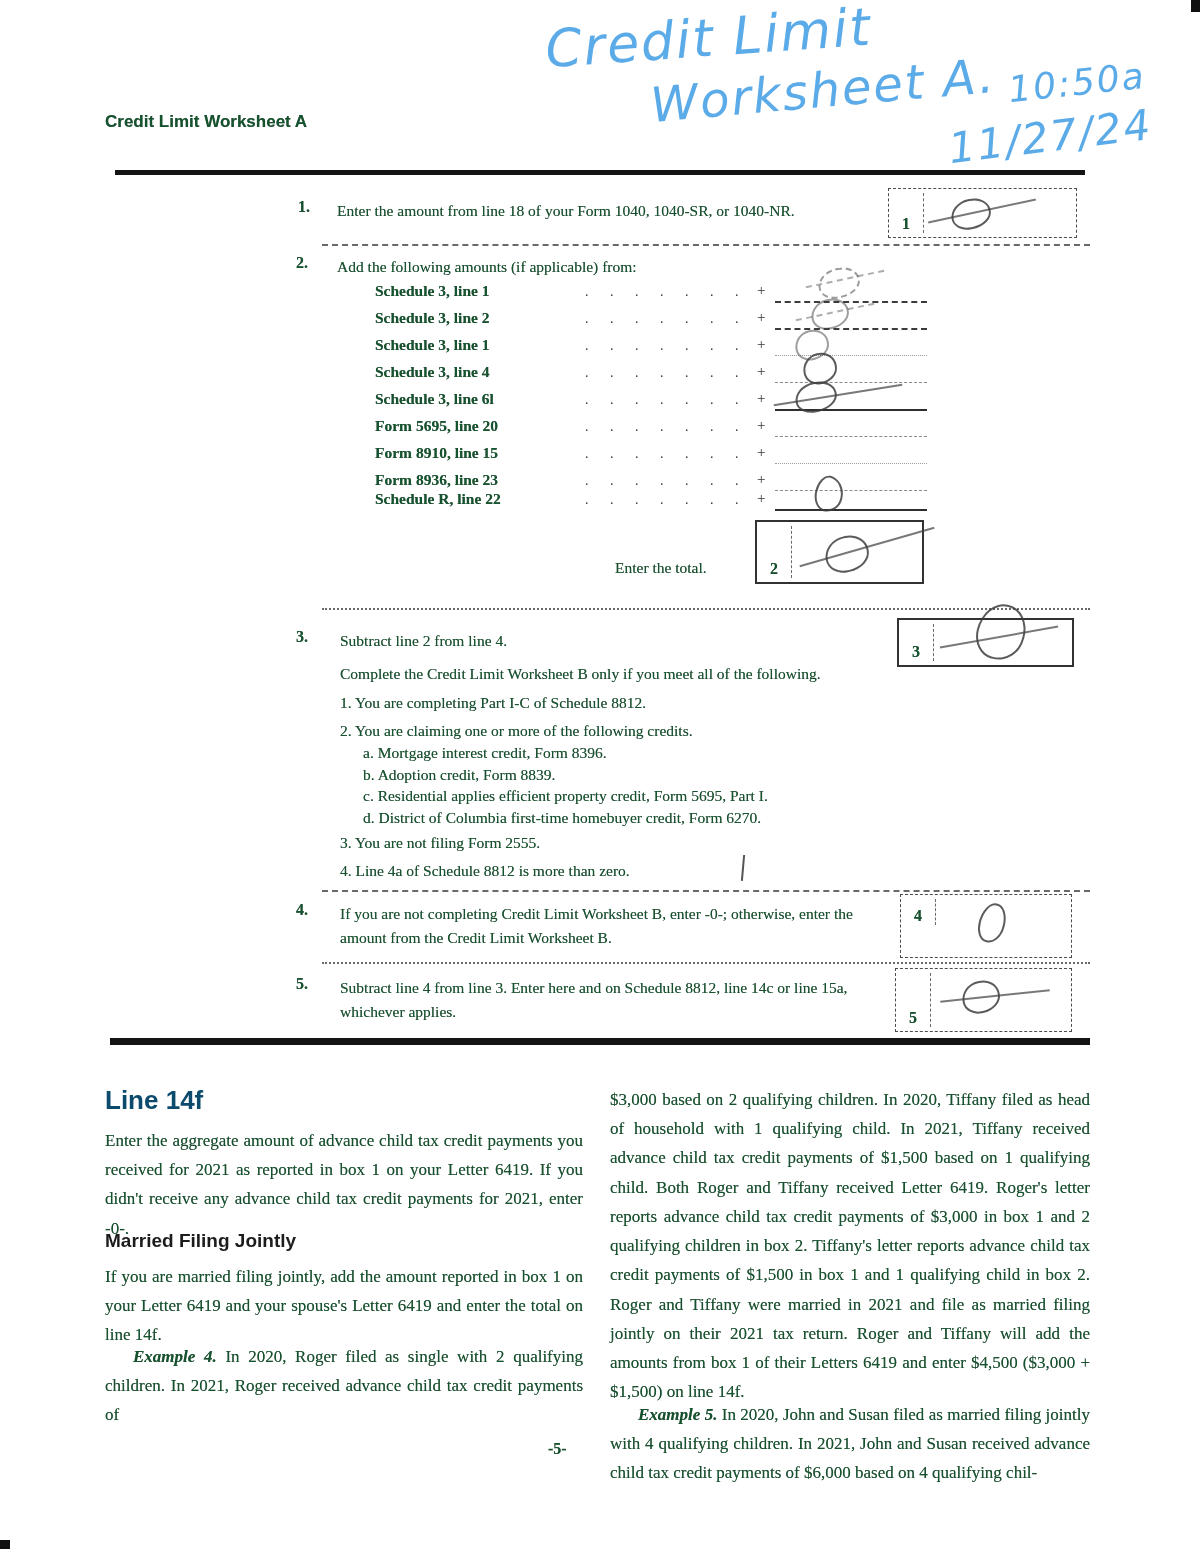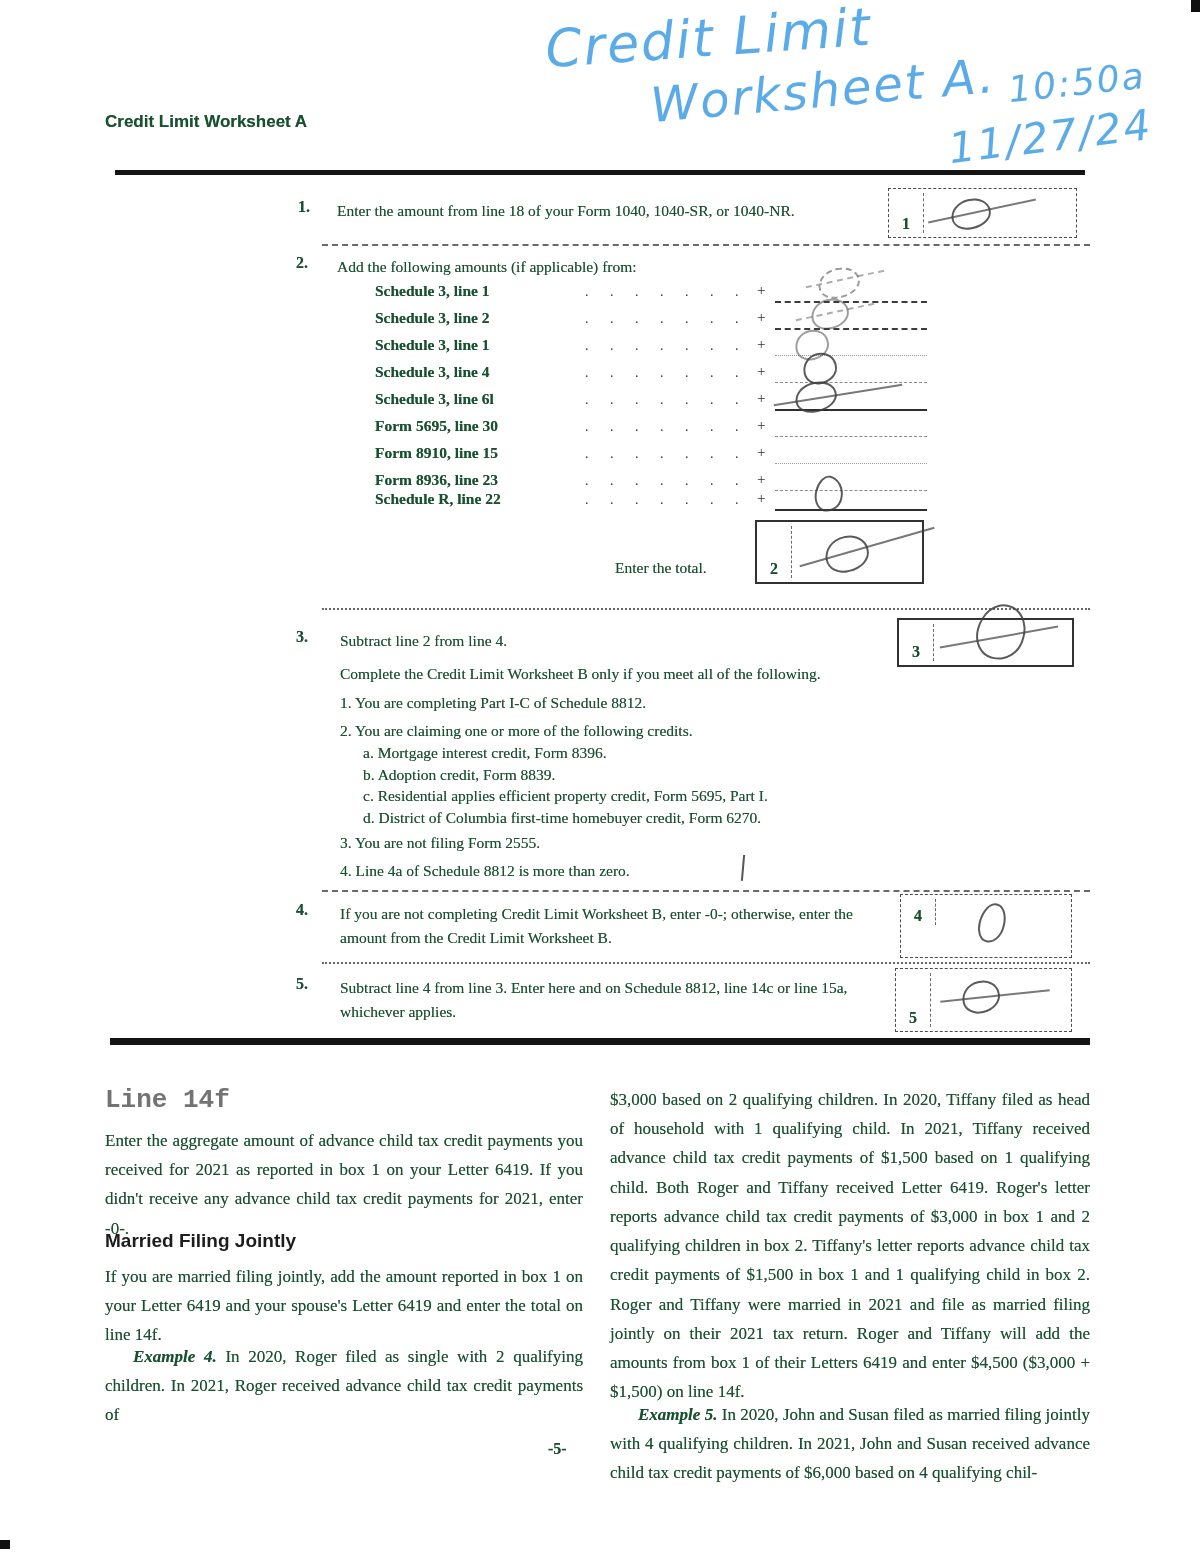--- a/index.html
+++ b/index.html
@@ -55,21 +55,21 @@
   .hw-oval{border:2.4px solid rgba(62,62,62,.85);border-radius:52% 48% 55% 45% / 58% 50% 50% 46%;}
   .r-l{transform:rotate(-12deg);}
   .r-r{transform:rotate(14deg);}
   .hw-slash{position:absolute;border-top:2.2px solid rgba(62,62,62,.7);transform:rotate(-12deg);}
   .hw-slash.dashy{border-top-style:dashed;}
   .faint{opacity:.6;}
   .pen-tick{position:absolute;width:2.4px;background:rgba(55,55,55,.85);}
 
   
   .col{position:absolute;font-size:17px;line-height:1.72;text-align:justify;}
-  .h1{position:absolute;font-family:Liberation Mono, monospace;font-weight:bold;font-size:26px;color:#737373;}
+  .h1{position:absolute;font-family:Liberation Sans, sans-serif;font-weight:bold;font-size:26px;color:#0c4a6e;}
   .h2{position:absolute;font-family:"Liberation Sans",sans-serif;font-weight:bold;font-size:19px;color:#1c1c1c;}
   .ex-label{font-weight:bold;font-style:italic;}
   .indent{display:inline-block;width:28px;}
 
   .artifact{position:absolute;background:#101010;}
   .footer-num{position:absolute;font-weight:bold;font-size:16px;}
 </style>
 </head>
 <body>
 
@@ -132,21 +132,21 @@
   </div>
   <div class="ws-item" style="top:390px;">
     <span class="item-label print">Schedule 3, line 6l</span>
       <span class="dots"></span>
       <span class="plus">+</span>
     <span class="ans-line l-solid"></span>
     <span class="hw hw-oval r-l" style="left:420px;top:-8px;width:38px;height:26px;"></span>
     <span class="hw-slash" style="left:398px;top:4px;width:130px;transform:rotate(-9deg);"></span>
   </div>
   <div class="ws-item" style="top:417px;">
-    <span class="item-label print">Form 5695, line 30</span>
+    <span class="item-label print">Form 5695, line 20</span>
       <span class="dots"></span>
       <span class="plus">+</span>
     <span class="ans-line l-dash-faint"></span>
   </div>
   <div class="ws-item" style="top:444px;">
     <span class="item-label print">Form 8910, line 15</span>
       <span class="dots"></span>
       <span class="plus">+</span>
     <span class="ans-line l-dot-faint"></span>
   </div>

